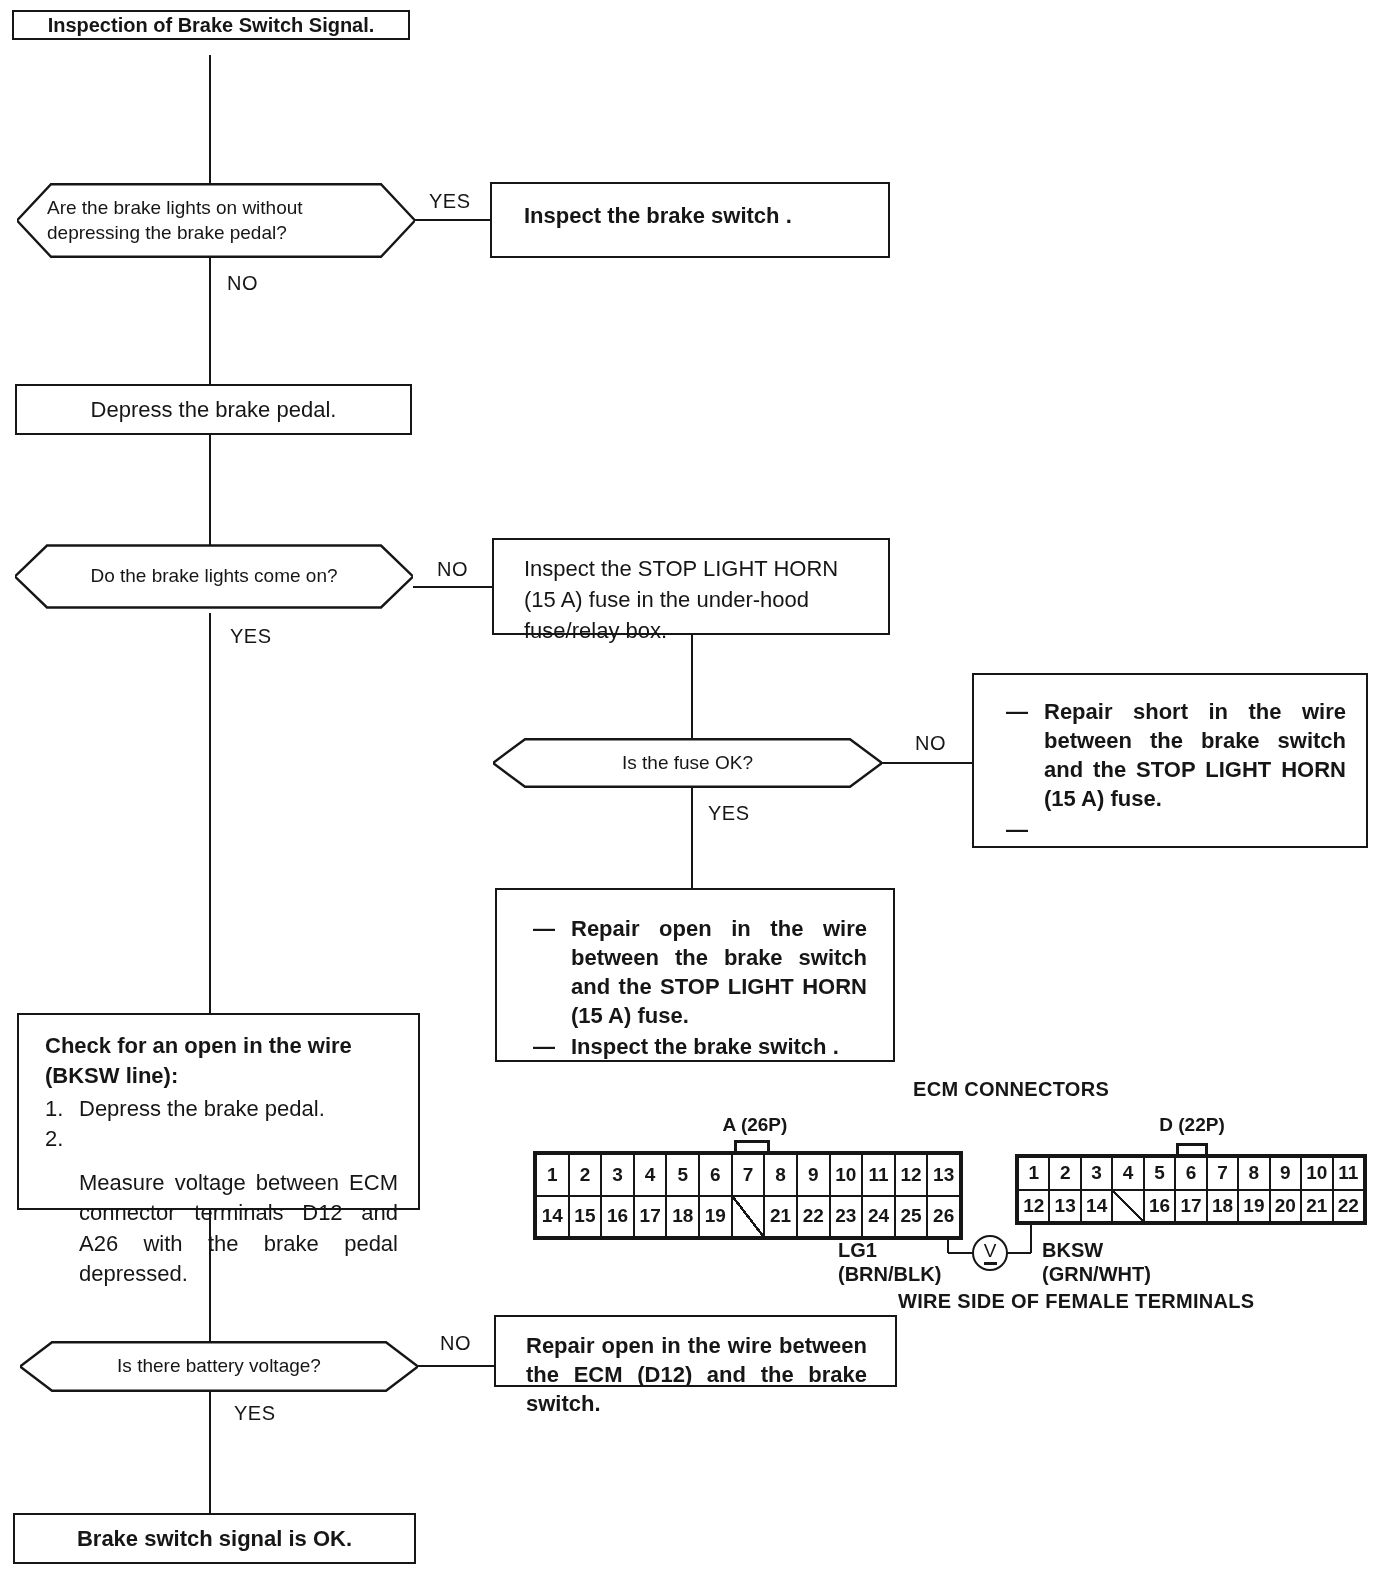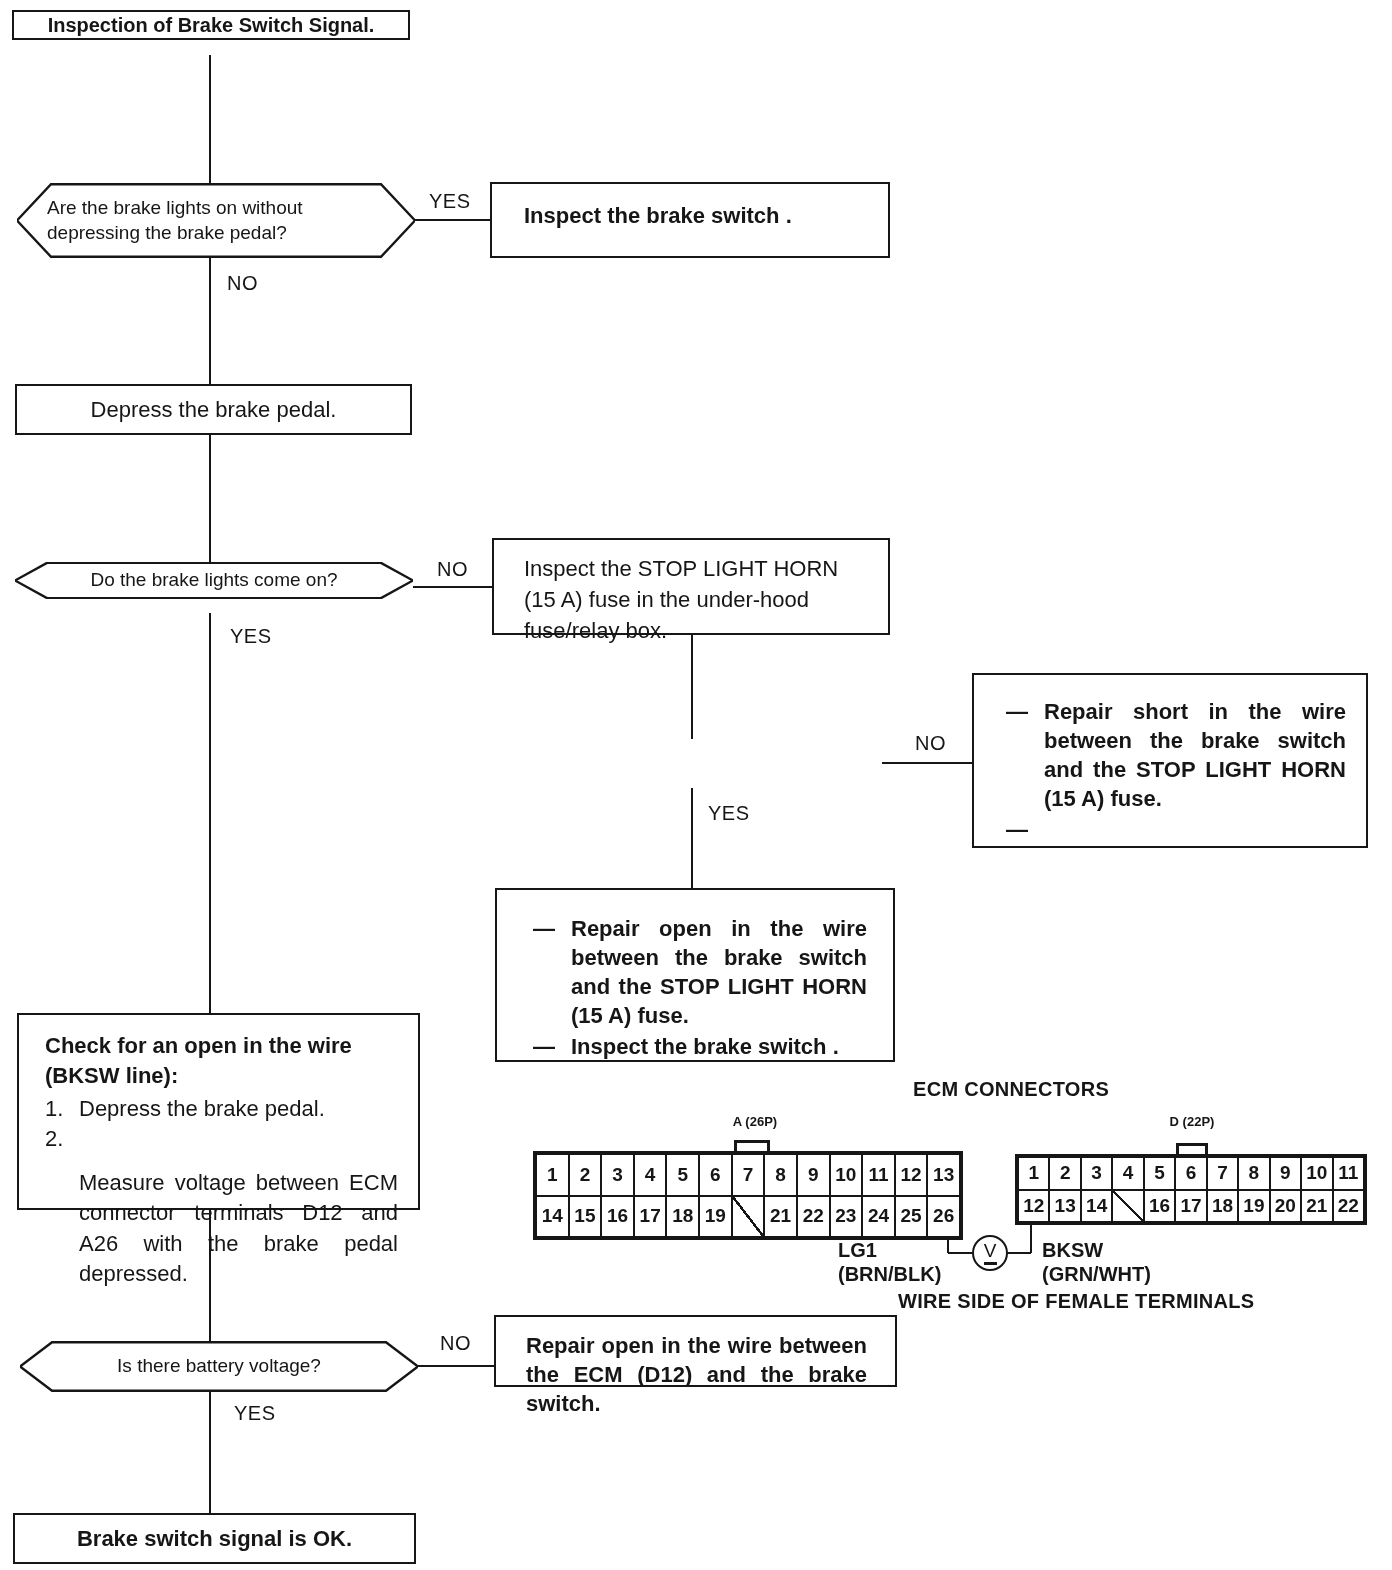--- a/index.html
+++ b/index.html
@@ -33,21 +33,21 @@
   .pin-grid{position:absolute;border:3px solid #161616;background:#fff;box-sizing:border-box;
     display:flex;flex-direction:column;}
   .pin-row{display:grid;grid-template-columns:repeat(var(--cols),1fr);flex:1;}
   .pin-cell{border:1px solid #161616;display:flex;align-items:center;justify-content:center;
     font-weight:700;font-size:19px;}
   .pin-cell.slash{
     background:linear-gradient(to top right,transparent calc(50% - 1.2px),
       #161616 calc(50% - 1.2px),#161616 calc(50% + 1.2px),transparent calc(50% + 1.2px));
   }
   .conn-tab{position:absolute;background:#fff;border:3px solid #161616;border-bottom:none;box-sizing:border-box;}
-  .conn-label{position:absolute;font-size:13px;font-weight:700;text-align:center;}
+  .conn-label{position:absolute;font-size:19px;font-weight:700;text-align:center;}
   .wire-label{position:absolute;font-size:20px;font-weight:700;line-height:1.22;}
   .voltmeter{position:absolute;width:36px;height:36px;border:2.6px solid #161616;border-radius:50%;
     background:#fff;display:flex;flex-direction:column;align-items:center;justify-content:center;box-sizing:border-box;}
   .voltmeter .v{font-size:19px;line-height:1;}
   .voltmeter .vbar{width:13px;height:2.2px;background:#161616;margin-top:2px;}
 </style>
 </head>
 <body>
 
 <div class="page">
@@ -85,33 +85,39 @@
   <div class="branch-label" style="left:227px;top:272px;">NO</div>
 
   <div class="box" style="left:490px;top:182px;width:400px;height:76px;padding:17px 24px 0 32px;font-weight:700;">
     <span>Inspect the brake switch .</span>
   </div>
 
   <div class="box center" style="left:15px;top:384px;width:397px;height:51px;">
     <span>Depress the brake pedal.</span>
   </div>
 
-  <div class="hex" style="left:15px;top:562px;width:398px;height:37px;">
+  <div class="hex" style="left:15px;top:544px;width:398px;height:65px;">
     <svg viewBox="0 0 398 51" preserveAspectRatio="none">
       <polygon points="0,25.5 32,1.2 366,1.2 398,25.5 366,49.8 32,49.8"></polygon>
     </svg>
     <div class="hex-text" style="justify-content:center;text-align:center;">Do the brake lights come on?</div>
   </div>
   <div class="branch-label" style="left:437px;top:558px;">NO</div>
   <div class="branch-label" style="left:230px;top:625px;">YES</div>
 
   <div class="box" style="left:492px;top:538px;width:398px;height:97px;padding:14px 30px 0 30px;line-height:1.4;">
     <span>Inspect the STOP LIGHT HORN (15 A) fuse in the under-hood fuse/relay box.</span>
   </div>
 
+  <div class="hex" style="left:493px;top:738px;width:389px;height:50px;">
+    <svg viewBox="0 0 389 50" preserveAspectRatio="none">
+      <polygon points="0,25 32,1.2 357,1.2 389,25 357,48.8 32,48.8"></polygon>
+    </svg>
+    <div class="hex-text" style="justify-content:center;text-align:center;">Is the fuse OK?</div>
+  </div>
   <div class="branch-label" style="left:915px;top:732px;">NO</div>
   <div class="branch-label" style="left:708px;top:802px;">YES</div>
 
   <div class="box" style="left:972px;top:673px;width:396px;height:175px;padding:22px 20px 0 32px;">
     <div class="bullet-row">
       <span class="bullet-dash">—</span>
       <span class="bullet-text">Repair short in the wire between the brake switch and the STOP LIGHT HORN (15 A) fuse.</span>
     </div>
     <div class="bullet-row">
       <span class="bullet-dash">—</span>

